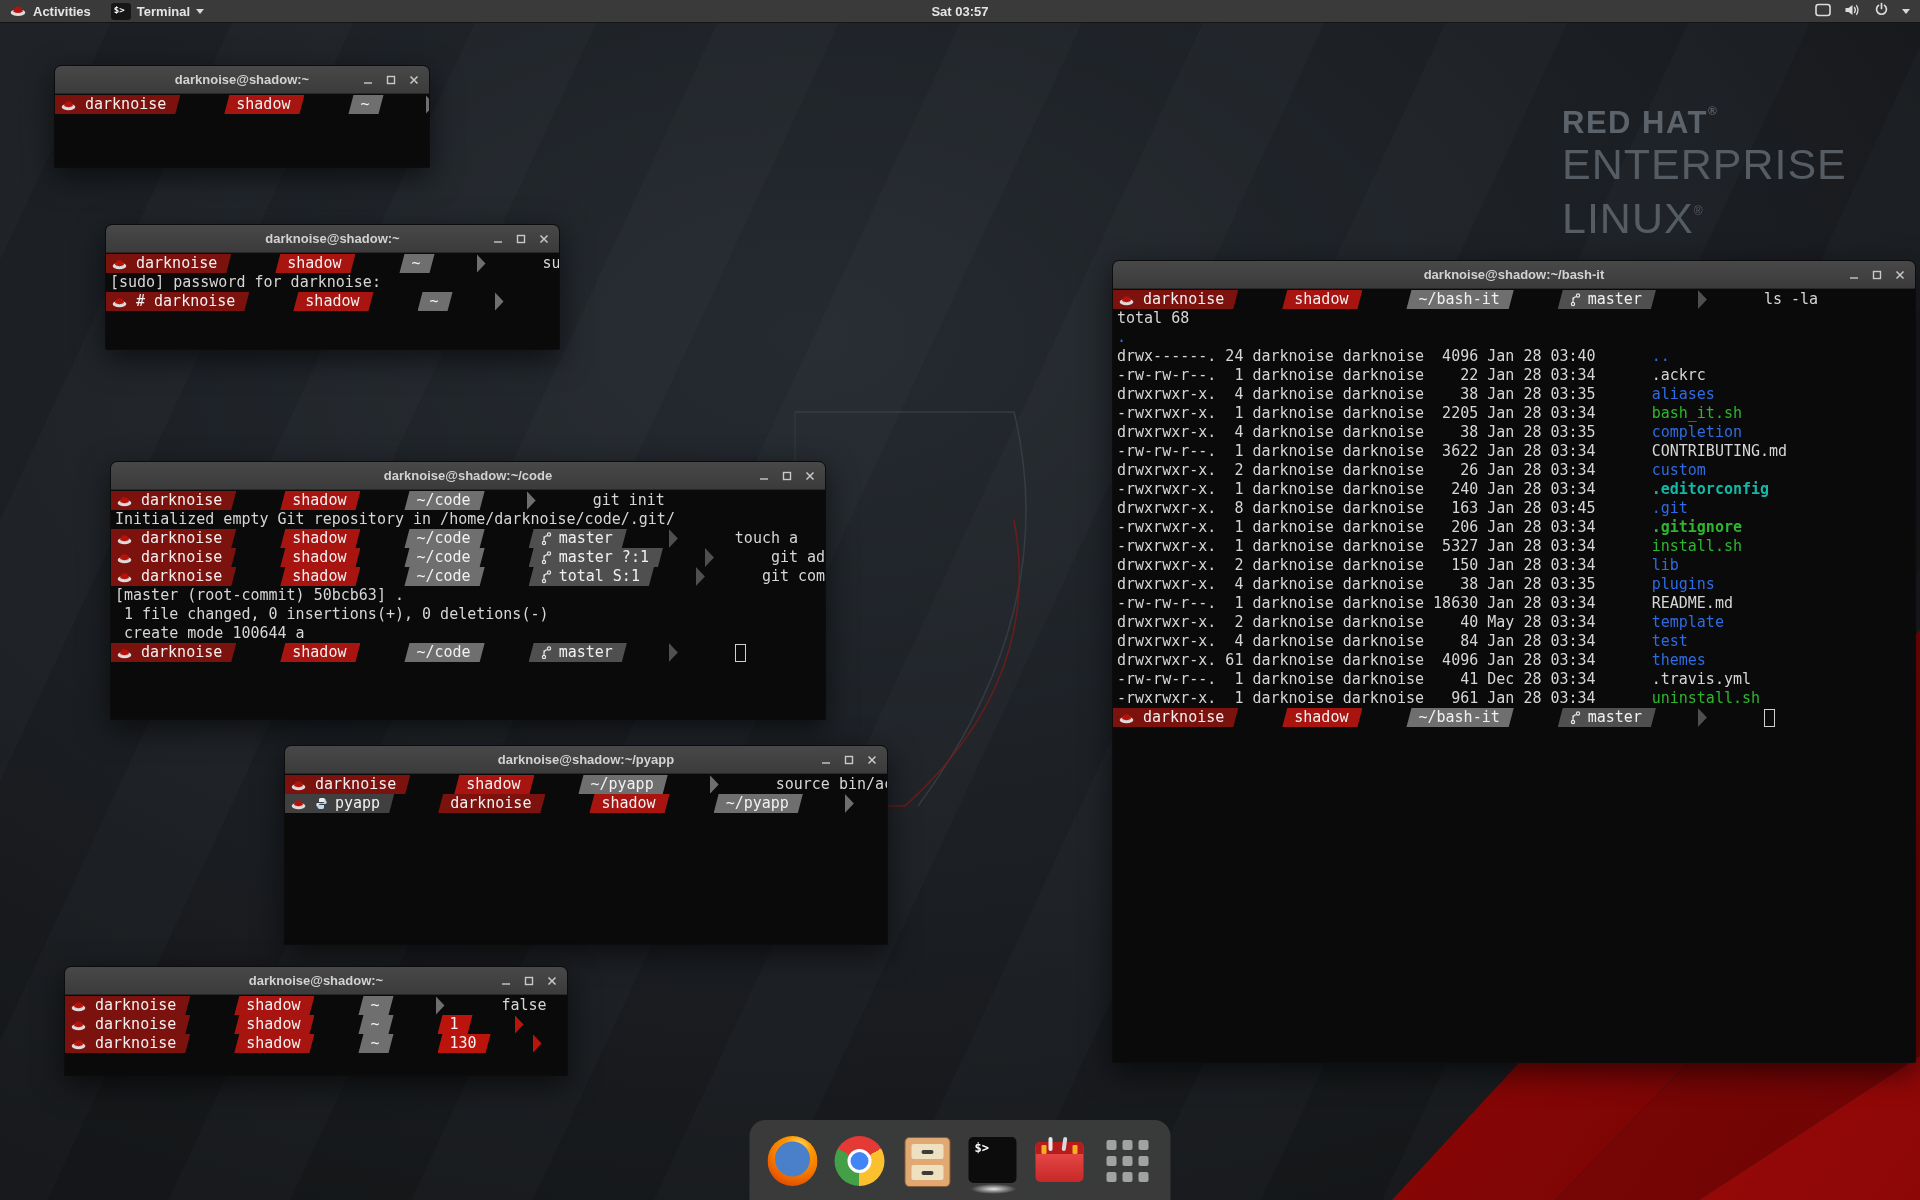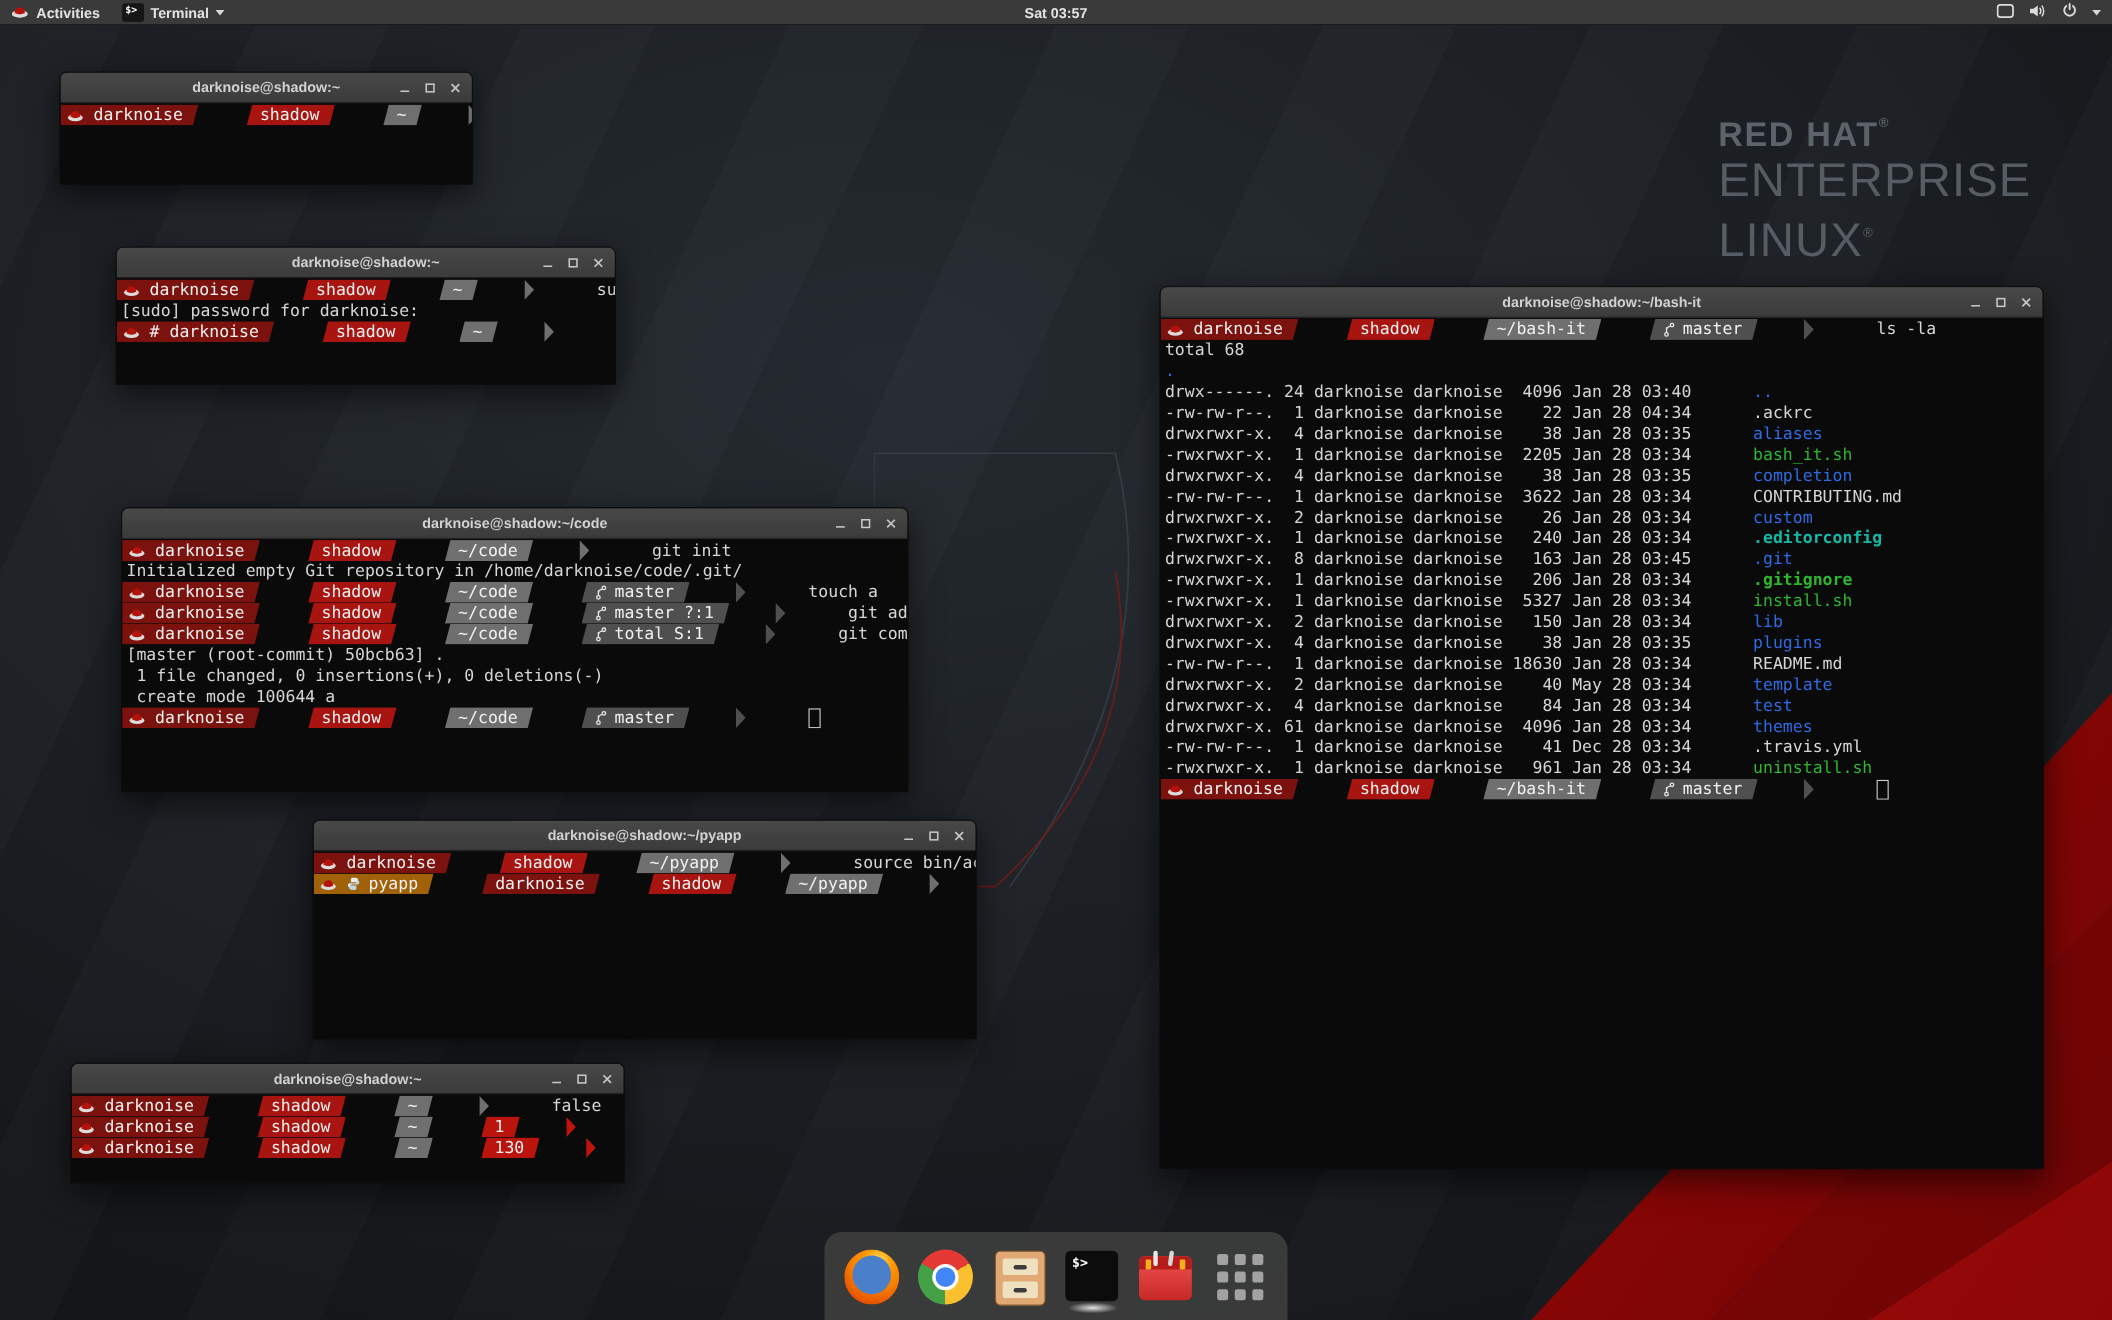--- a/index.html
+++ b/index.html
@@ -264,21 +264,21 @@
             </svg>
           </span>
         </span>
     </div>
     <div class="content">
         <div class="tline prow"><span class="seg first" style="background: rgb(124, 18, 14);"><svg class="hat" width="15" height="13" viewBox="0 0 15 13">
               <ellipse cx="7.5" cy="9" rx="6.8" ry="3.2" fill="#dcdcdc"></ellipse>
               <path d="M3 8.6 Q3.4 3.2 7.5 3.2 Q11.6 3.2 12 8.6 Q7.5 11 3 8.6 Z" fill="#b5120b"></path>
               <path d="M3 8.6 Q7.5 11.2 12 8.6" stroke="#dcdcdc" stroke-width="1" fill="none"></path>
             </svg><span>darknoise</span></span><span class="seg" style="background: rgb(168, 20, 16);"><span>shadow</span></span><span class="seg" style="background: rgb(111, 111, 111);"><span>~/pyapp</span></span><span class="parrow" style="background: rgb(111, 111, 111);"></span><span class="cmd">source bin/activate</span></div>
-        <div class="tline prow"><span class="seg first" style="background: #a16207;"><svg class="hat" width="15" height="13" viewBox="0 0 15 13">
+        <div class="tline prow"><span class="seg first" style="background: #404040;"><svg class="hat" width="15" height="13" viewBox="0 0 15 13">
               <ellipse cx="7.5" cy="9" rx="6.8" ry="3.2" fill="#dcdcdc"></ellipse>
               <path d="M3 8.6 Q3.4 3.2 7.5 3.2 Q11.6 3.2 12 8.6 Q7.5 11 3 8.6 Z" fill="#b5120b"></path>
               <path d="M3 8.6 Q7.5 11.2 12 8.6" stroke="#dcdcdc" stroke-width="1" fill="none"></path>
             </svg><svg class="sicon" width="13" height="13" viewBox="0 0 13 13">
               <path d="M6.5 1 C3.5 1 4 2.5 4 3.5 L4 5 L9 5 L9 6 L2.5 6 C1 6 1 9.5 2.5 9.5 L4 9.5 L4 8 C4 7 5 6.5 6 6.5 L9 6.5 C10 6.5 10.5 5.5 10.5 4.5 L10.5 3 C10.5 1.5 9.5 1 6.5 1 Z" fill="#e9eef2"></path>
               <path d="M6.5 12 C9.5 12 9 10.5 9 9.5 L9 8 L4 8 L4 7 L10.5 7 C12 7 12 3.5 10.5 3.5 L9 3.5 L9 5 C9 6 8 6.5 7 6.5 L4 6.5 C3 6.5 2.5 7.5 2.5 8.5 L2.5 10 C2.5 11.5 3.5 12 6.5 12 Z" fill="#bcd7ea"></path>
             </svg><span>pyapp</span></span><span class="seg" style="background: rgb(124, 18, 14);"><span>darknoise</span></span><span class="seg" style="background: rgb(168, 20, 16);"><span>shadow</span></span><span class="seg" style="background: rgb(111, 111, 111);"><span>~/pyapp</span></span><span class="parrow" style="background: rgb(111, 111, 111);"></span><span class="cursor"></span></div>
       </div>
   </div>
 
@@ -315,21 +315,21 @@
               <path d="M3 8.6 Q7.5 11.2 12 8.6" stroke="#dcdcdc" stroke-width="1" fill="none"></path>
             </svg><span>darknoise</span></span><span class="seg" style="background: rgb(168, 20, 16);"><span>shadow</span></span><span class="seg" style="background: rgb(111, 111, 111);"><span>~</span></span><span class="seg" style="background: rgb(187, 20, 12);"><span>1</span></span><span class="parrow" style="background: rgb(187, 20, 12);"></span><span class="cmd">^C</span></div>
         <div class="tline prow"><span class="seg first" style="background: rgb(124, 18, 14);"><svg class="hat" width="15" height="13" viewBox="0 0 15 13">
               <ellipse cx="7.5" cy="9" rx="6.8" ry="3.2" fill="#dcdcdc"></ellipse>
               <path d="M3 8.6 Q3.4 3.2 7.5 3.2 Q11.6 3.2 12 8.6 Q7.5 11 3 8.6 Z" fill="#b5120b"></path>
               <path d="M3 8.6 Q7.5 11.2 12 8.6" stroke="#dcdcdc" stroke-width="1" fill="none"></path>
             </svg><span>darknoise</span></span><span class="seg" style="background: rgb(168, 20, 16);"><span>shadow</span></span><span class="seg" style="background: rgb(111, 111, 111);"><span>~</span></span><span class="seg" style="background: rgb(187, 20, 12);"><span>130</span></span><span class="parrow" style="background: rgb(187, 20, 12);"></span><span class="cursor"></span></div>
       </div>
   </div>
 
-  <div class="win" style="left:1054px;top:260px;width:802px;height:801px;">
+  <div class="win" style="left:1112px;top:260px;width:802px;height:801px;">
     <div class="titlebar">
       <span class="wtitle">darknoise@shadow:~/bash-it</span>
       <span class="controls">
           <span class="wbtn">
             <svg width="10" height="10">
               <path d="M1 8 H9" stroke="#c9c9c9" stroke-width="1.4"></path>
             </svg>
           </span>
           <span class="wbtn">
             <svg width="10" height="10">
@@ -349,21 +349,21 @@
               <path d="M3 8.6 Q3.4 3.2 7.5 3.2 Q11.6 3.2 12 8.6 Q7.5 11 3 8.6 Z" fill="#b5120b"></path>
               <path d="M3 8.6 Q7.5 11.2 12 8.6" stroke="#dcdcdc" stroke-width="1" fill="none"></path>
             </svg><span>darknoise</span></span><span class="seg" style="background: rgb(168, 20, 16);"><span>shadow</span></span><span class="seg" style="background: rgb(111, 111, 111);"><span>~/bash-it</span></span><span class="seg" style="background: rgb(79, 79, 79);"><svg class="sicon" width="11" height="15" viewBox="0 0 11 14">
               <circle cx="3" cy="11.5" r="1.6" fill="none" stroke="#e6e6e6" stroke-width="1.2"></circle>
               <circle cx="8" cy="3" r="1.6" fill="none" stroke="#e6e6e6" stroke-width="1.2"></circle>
               <path d="M3 10 V5 M3 8 Q3 4.5 6.6 4.2" stroke="#e6e6e6" fill="none" stroke-width="1.2"></path>
             </svg><span>master</span></span><span class="parrow" style="background: rgb(79, 79, 79);"></span><span class="cmd">ls -la</span></div>
         <div class="tline"><span>total 68</span></div>
         <div class="tline"><span style="color: rgb(47, 107, 228);">.</span></div>
         <div class="tline"><span>drwx------. 24 darknoise darknoise  4096 Jan 28 03:40 </span><span style="color: rgb(47, 107, 228);">..</span></div>
-        <div class="tline"><span>-rw-rw-r--.  1 darknoise darknoise    22 Jan 28 04:34 </span><span style="color: rgb(214, 214, 214);">.ackrc</span></div>
+        <div class="tline"><span>-rw-rw-r--.  1 darknoise darknoise    22 Jan 28 03:34 </span><span style="color: rgb(214, 214, 214);">.ackrc</span></div>
         <div class="tline"><span>drwxrwxr-x.  4 darknoise darknoise    38 Jan 28 03:35 </span><span style="color: rgb(47, 107, 228);">aliases</span></div>
         <div class="tline"><span>-rwxrwxr-x.  1 darknoise darknoise  2205 Jan 28 03:34 </span><span style="color: rgb(47, 181, 47);">bash_it.sh</span></div>
         <div class="tline"><span>drwxrwxr-x.  4 darknoise darknoise    38 Jan 28 03:35 </span><span style="color: rgb(47, 107, 228);">completion</span></div>
         <div class="tline"><span>-rw-rw-r--.  1 darknoise darknoise  3622 Jan 28 03:34 </span><span style="color: rgb(214, 214, 214);">CONTRIBUTING.md</span></div>
         <div class="tline"><span>drwxrwxr-x.  2 darknoise darknoise    26 Jan 28 03:34 </span><span style="color: rgb(47, 107, 228);">custom</span></div>
         <div class="tline"><span>-rwxrwxr-x.  1 darknoise darknoise   240 Jan 28 03:34 </span><span style="color: #14b8a6; font-weight: bold;">.editorconfig</span></div>
         <div class="tline"><span>drwxrwxr-x.  8 darknoise darknoise   163 Jan 28 03:45 </span><span style="color: rgb(47, 107, 228);">.git</span></div>
         <div class="tline"><span>-rwxrwxr-x.  1 darknoise darknoise   206 Jan 28 03:34 </span><span style="color: rgb(47, 181, 47); font-weight: bold;">.gitignore</span></div>
         <div class="tline"><span>-rwxrwxr-x.  1 darknoise darknoise  5327 Jan 28 03:34 </span><span style="color: rgb(47, 181, 47);">install.sh</span></div>
         <div class="tline"><span>drwxrwxr-x.  2 darknoise darknoise   150 Jan 28 03:34 </span><span style="color: rgb(47, 107, 228);">lib</span></div>

